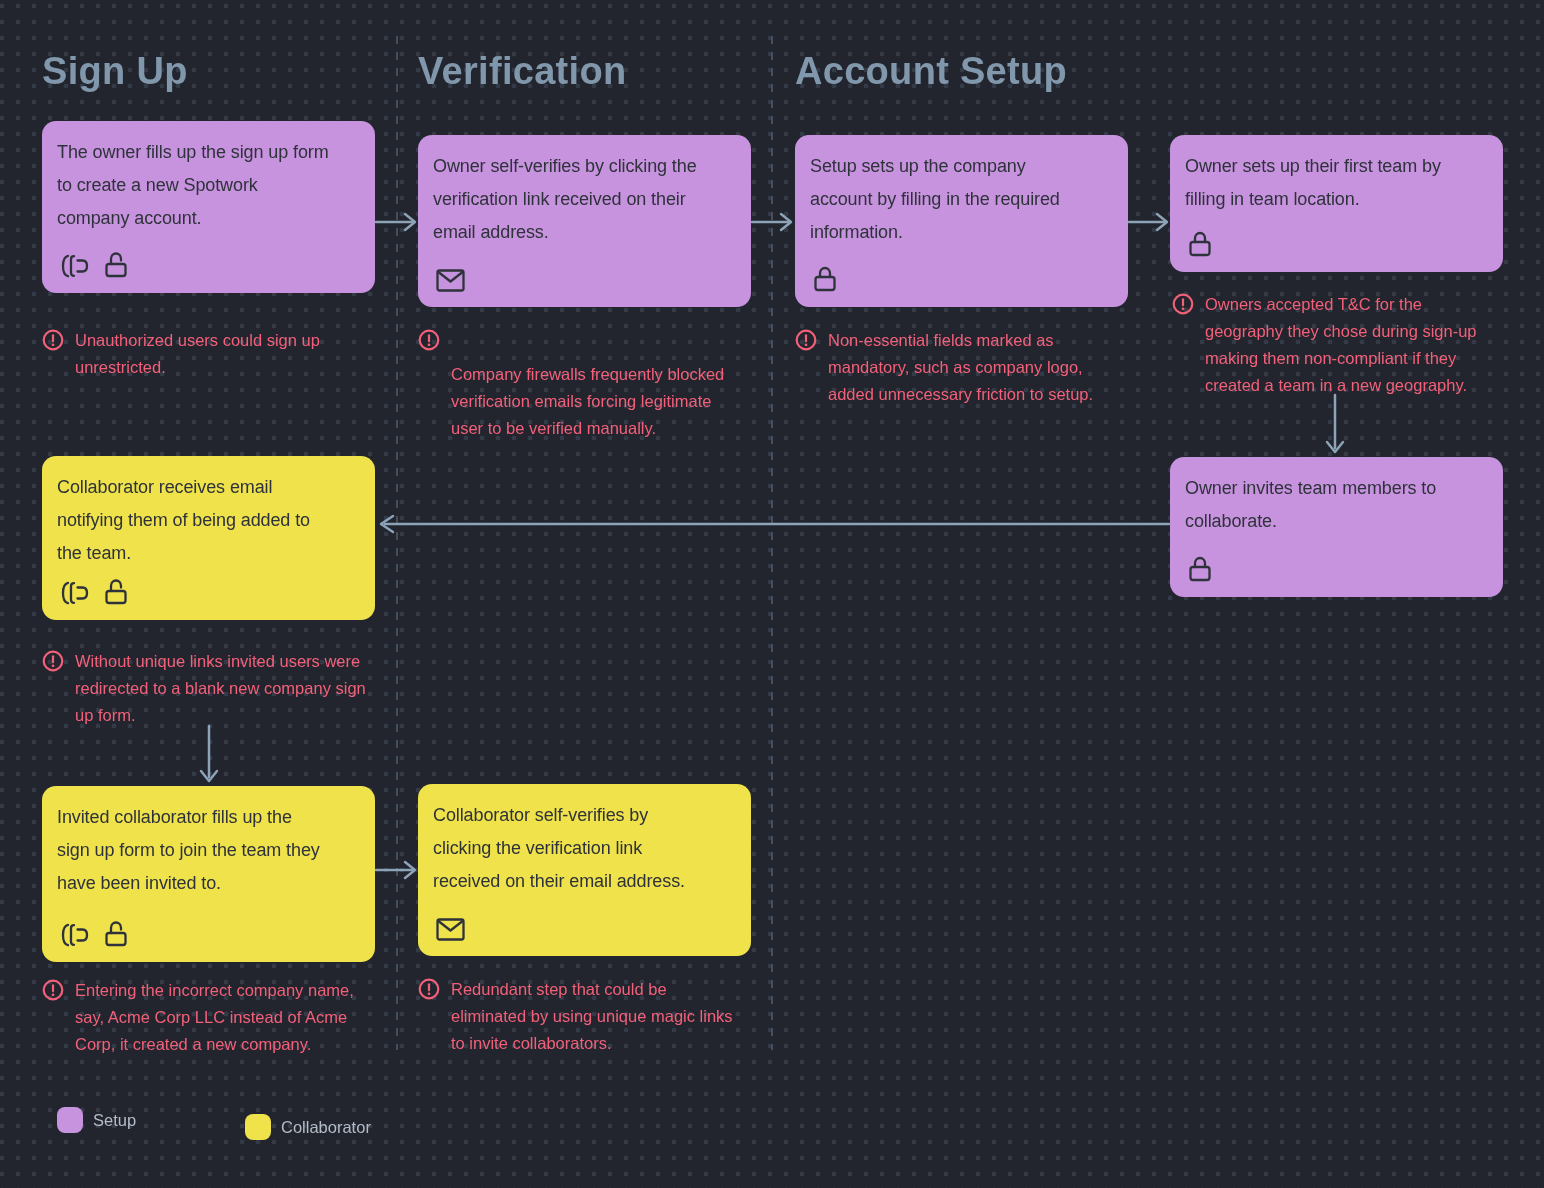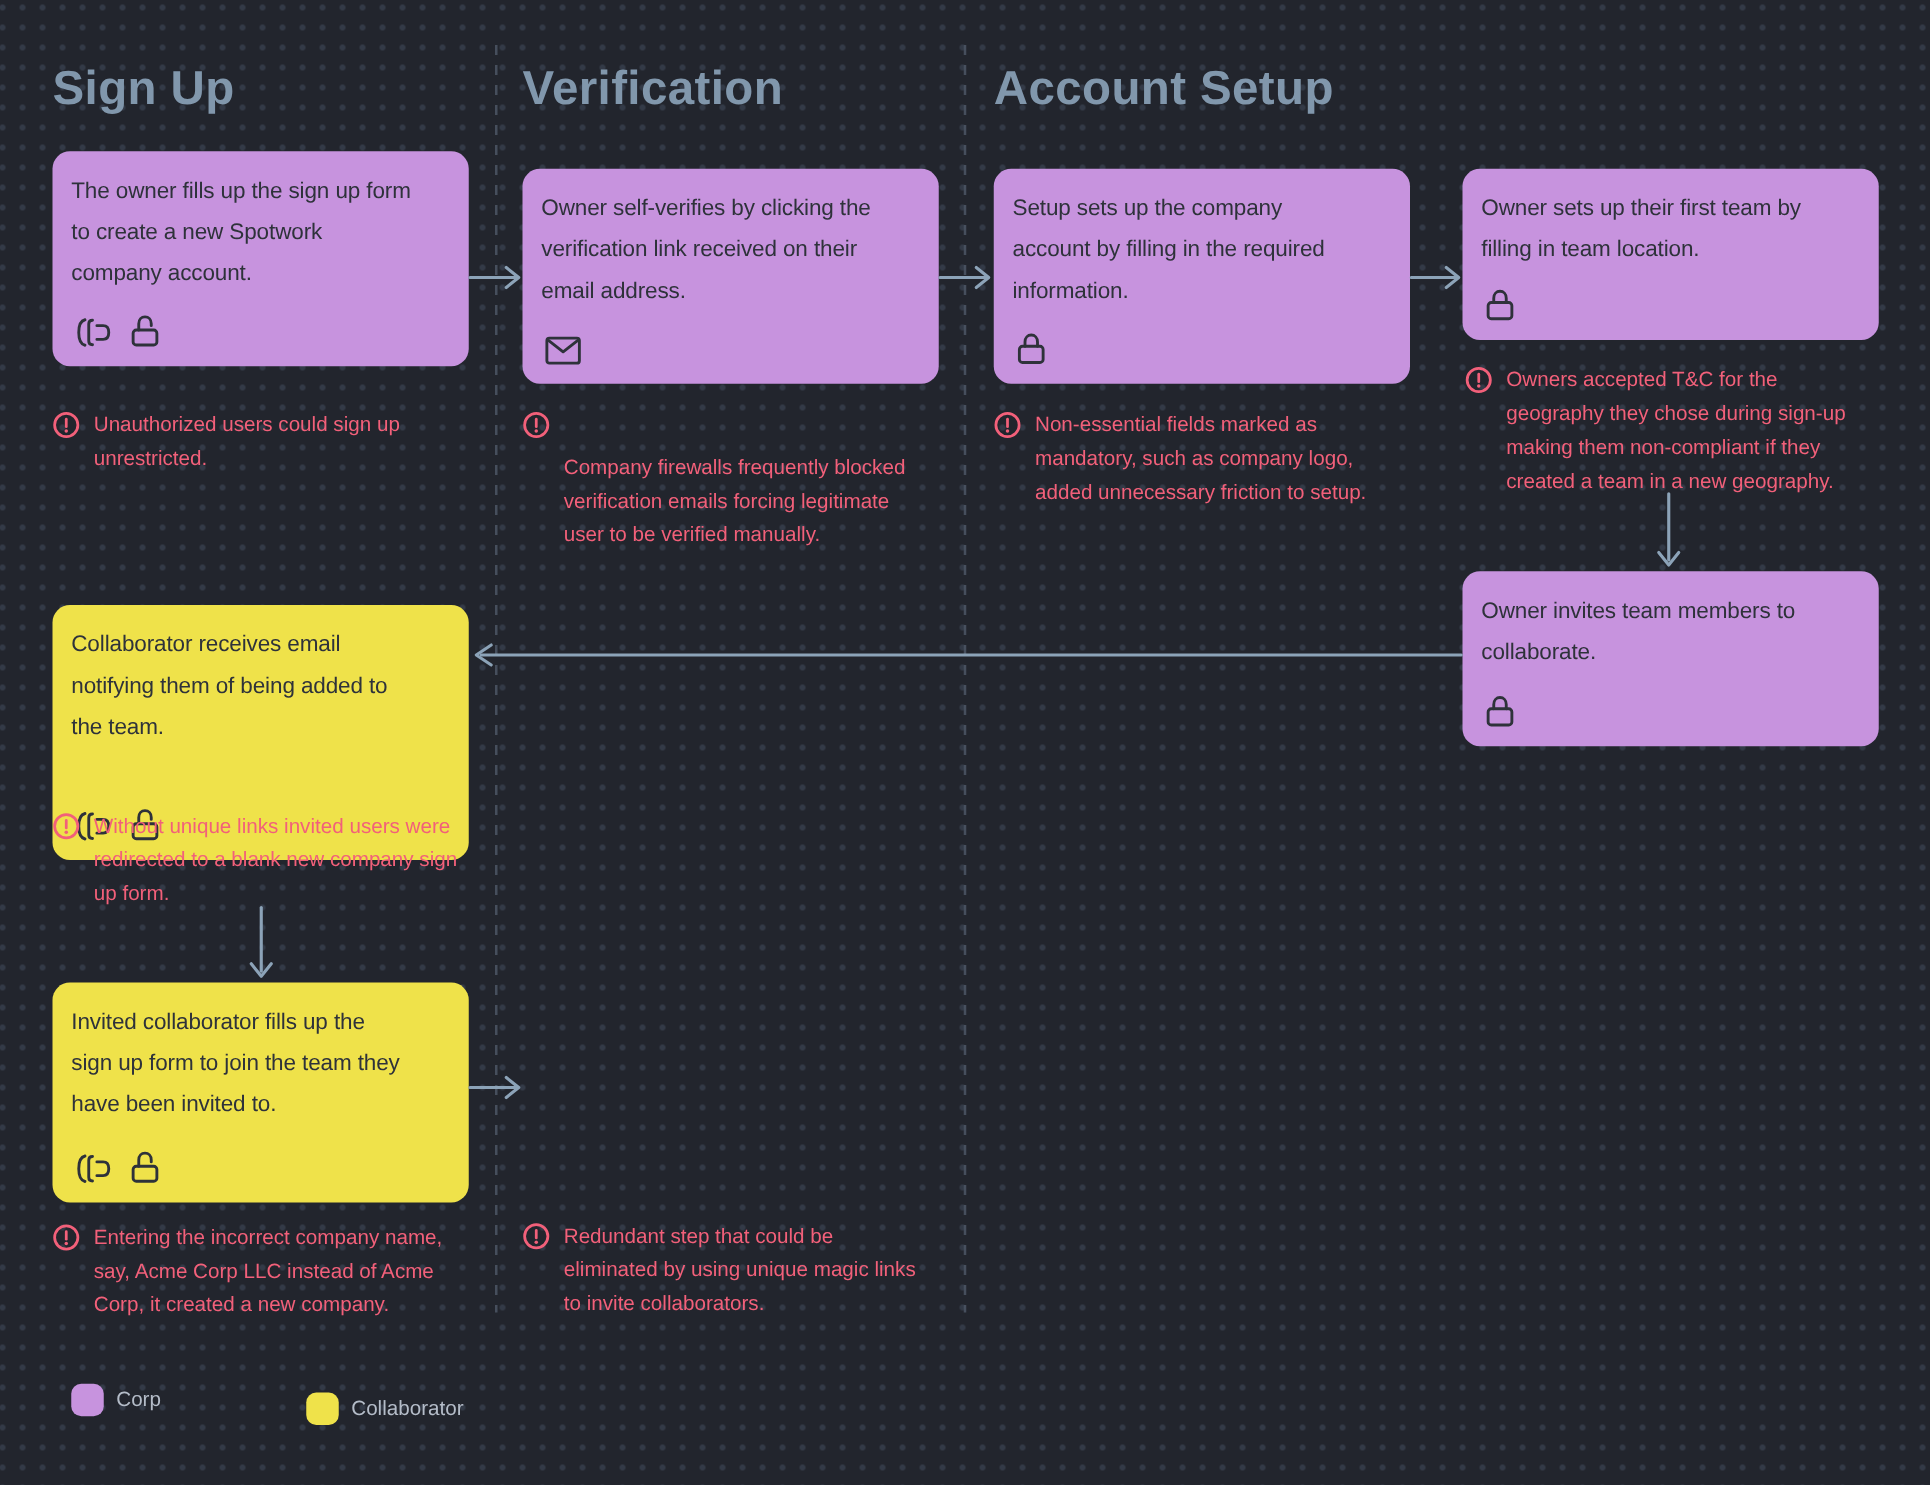--- a/index.html
+++ b/index.html
@@ -122,21 +122,21 @@
     <div class="card-text">Owner invites team members to
 collaborate.</div>
     <div class="card-icons">
       <svg class="ic" width="26" height="30" viewBox="0 0 26 30">
           <rect x="3.5" y="13" width="19" height="13" rx="2.5"></rect>
           <path d="M8 13 V9.5 C8 6.2 10.2 4 13 4 C15.8 4 18 6.2 18 9.5 V13"></path>
         </svg>
     </div>
   </div>
 
-  <div class="card collaborator" style="left:42px;top:484px;height:204px;">
+  <div class="card collaborator" style="left:42px;top:456px;height:164px;">
     <div class="card-text">Collaborator receives email
 notifying them of being added to
 the team.</div>
     <div class="card-icons">
       <svg class="ic" width="32" height="28" viewBox="0 0 32 28">
           <path d="M9 3.8 C5.6 4.6 4 7.4 4 14 C4 20.6 5.6 23.4 9 24.2"></path>
           <path d="M15 4.2 C13 4.2 12 5.2 12 7.2 V20.8 C12 22.8 13 23.8 15 23.8"></path>
           <path d="M18.5 8.5 H23.5 C26.4 8.5 28 10.2 28 14 C28 17.8 26.4 19.5 23.5 19.5 H18.5"></path>
         </svg>
       <svg class="ic" width="26" height="30" viewBox="0 0 26 30">
@@ -156,20 +156,31 @@
           <path d="M15 4.2 C13 4.2 12 5.2 12 7.2 V20.8 C12 22.8 13 23.8 15 23.8"></path>
           <path d="M18.5 8.5 H23.5 C26.4 8.5 28 10.2 28 14 C28 17.8 26.4 19.5 23.5 19.5 H18.5"></path>
         </svg>
       <svg class="ic" width="26" height="30" viewBox="0 0 26 30">
           <rect x="3.5" y="14" width="19" height="12" rx="2.5"></rect>
           <path d="M8 14 V9 C8 5.7 10.2 3.5 13 3.5 C15.8 3.5 18 5.7 18 9 V10.5"></path>
         </svg>
     </div>
   </div>
 
+  <div class="card collaborator" style="left:418px;top:784px;height:172px;">
+    <div class="card-text">Collaborator self-verifies by
+clicking the verification link
+received on their email address.</div>
+    <div class="card-icons">
+      <svg class="ic" width="31" height="27" viewBox="0 0 31 27">
+          <rect x="2.5" y="3.5" width="26" height="20" rx="2"></rect>
+          <path d="M4 5.5 L15.5 14.5 L27 5.5"></path>
+        </svg>
+    </div>
+  </div>
 
   <div class="warning" style="left:42px;top:327px;">
     <svg class="warn-icon" width="22" height="22" viewBox="0 0 22 22">
         <circle cx="11" cy="11" r="9.3" stroke="#f2607a" stroke-width="2.2" fill="none"></circle>
         <path d="M11 6.3 V12.3" stroke="#f2607a" stroke-width="2.2" stroke-linecap="round"></path>
         <circle cx="11" cy="15.8" r="1.4" fill="#f2607a"></circle>
       </svg>
     <div class="warn-text" style="width:285px;">Unauthorized users could sign up
 unrestricted.</div>
   </div>
@@ -271,20 +282,20 @@
       <path d="M5 47 L13 57 L21 47"></path>
     </svg>
 
   <svg class="arrow" style="left:374px;top:857px;" width="46" height="26" viewBox="0 0 46 26">
       <path d="M2 13 H39"></path>
       <path d="M31 5 L41 13 L31 21"></path>
     </svg>
 
   <div class="legend-item" style="left:57px;top:1107px;">
     <div class="legend-swatch owner"></div>
-    <div class="legend-label">Corp</div>
+    <div class="legend-label">Setup</div>
   </div>
   <div class="legend-item" style="left:245px;top:1074px;margin-top:40px;">
     <div class="legend-swatch collaborator"></div>
     <div class="legend-label">Collaborator</div>
   </div>
 
 </div>
 
 </body></html>

